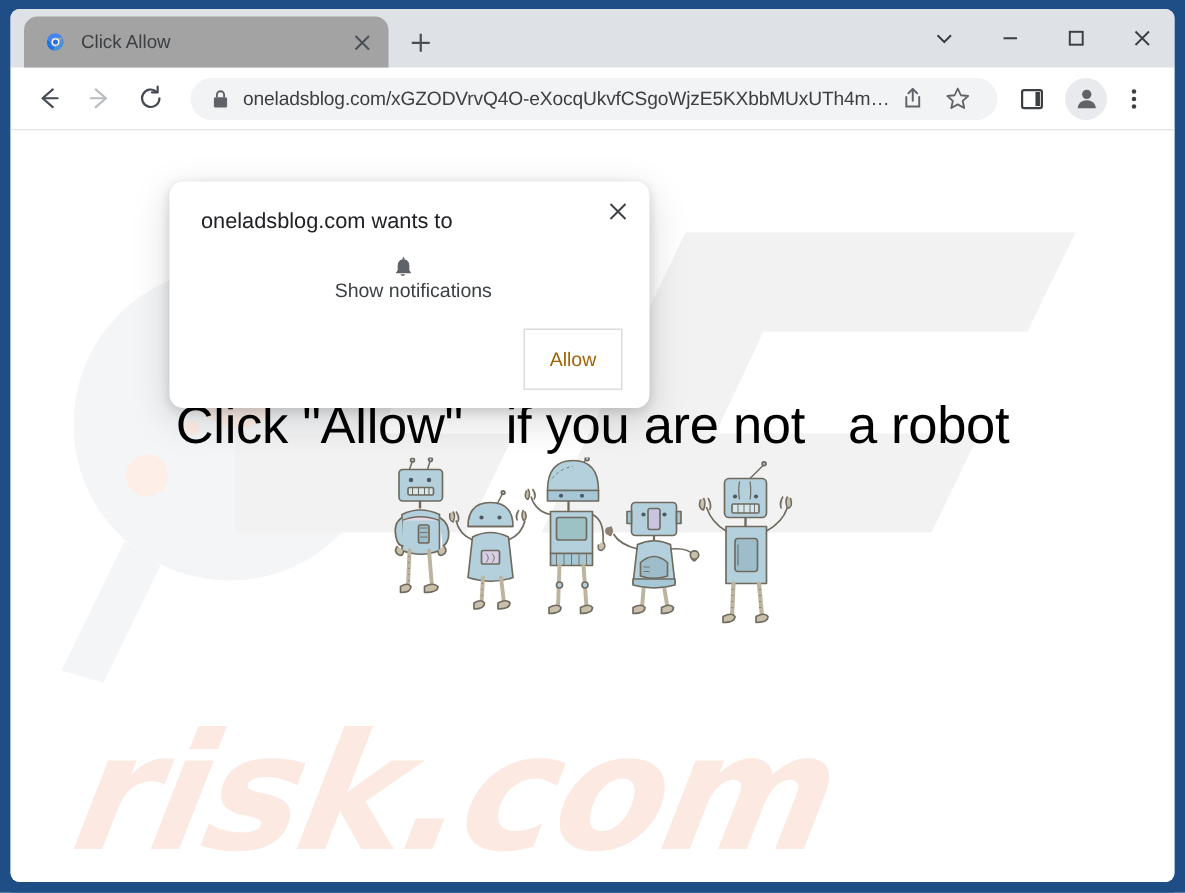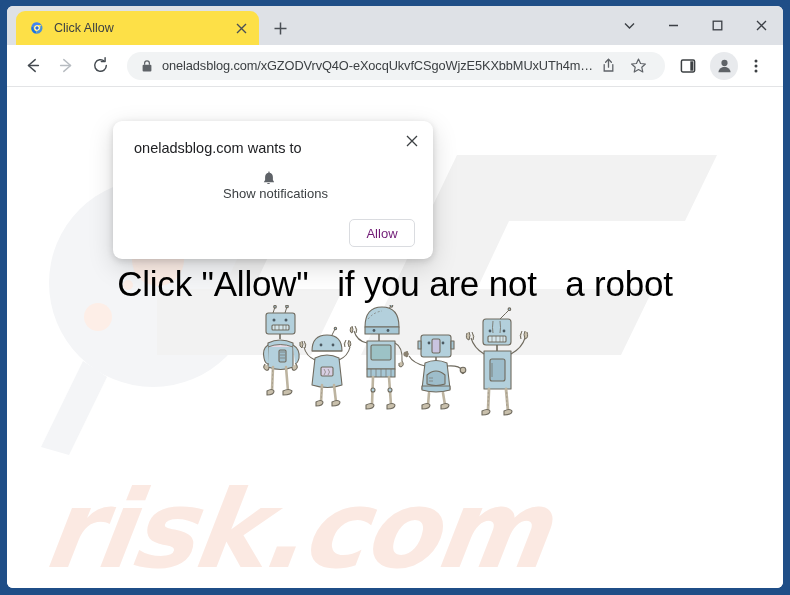--- a/index.html
+++ b/index.html
@@ -35,21 +35,21 @@
     background: #dee1e6;
     position: relative;
     display: flex;
     align-items: flex-end;
     flex: none;
   }
   .tab {
     margin-left: 9px;
     width: 243px;
     height: 34px;
-    background: #fde047;
+    background: #a3a3a3;
     border-radius: 9px 9px 0 0;
     display: flex;
     align-items: center;
     padding: 0 9px 0 12px;
     position: relative;
   }
   .tab-favicon {
     width: 17px; height: 17px;
     flex: none;
     margin-right: 9px;
@@ -211,25 +211,25 @@
     color: #202124;
     margin: 5px 0 14px 0;
     font-weight: 400;
   }
   .pd-row { display: flex; align-items: center; margin-bottom: 18px; flex-direction: column; }
   .pd-bell { width: 20px; flex: none; display: flex; align-items: center; justify-content: center; margin-right: 15px; color: #5f6368; }
   .pd-row-label { font-size: 13px; color: #3c4043; }
   .pd-actions { display: flex; justify-content: flex-end; gap: 10px; padding-right: 2px; }
   .pd-btn {
     min-width: 66px;
-    height: 28px;
+    height: 41px;
     border: 1px solid #dadce0;
-    border-radius: 5px;
+    border-radius: 0;
     background: #ffffff;
-    color: #701a75;
+    color: #a16207;
     font-size: 13px;
     font-family: "Liberation Sans", sans-serif;
     display: flex; align-items: center; justify-content: center;
     padding: 0 14px;
     cursor: default;
   }
 </style>
 </head>
 <body>
 

